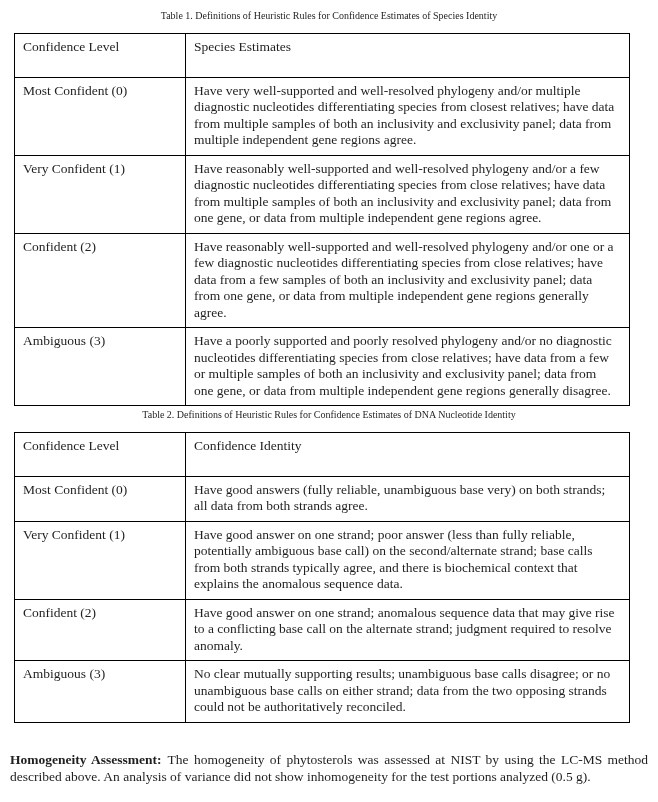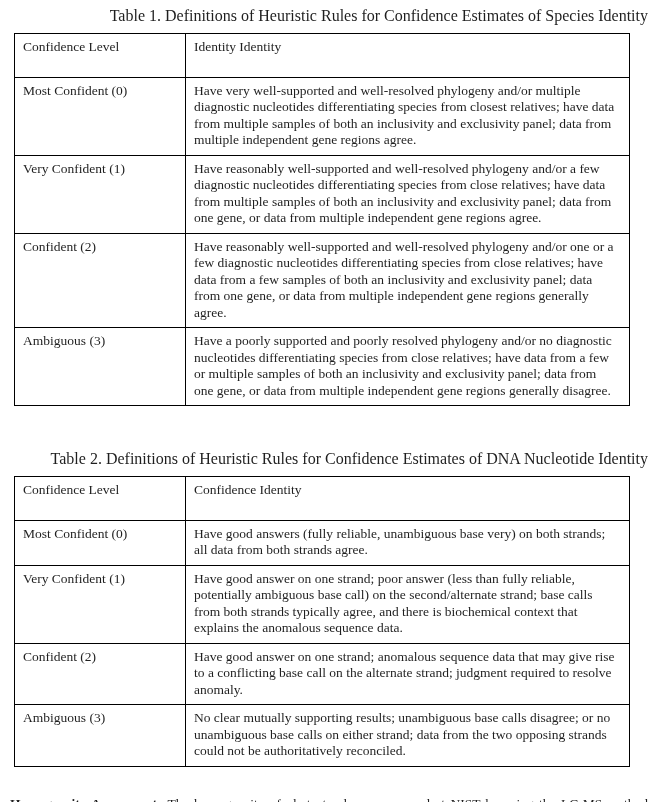--- a/index.html
+++ b/index.html
@@ -6,25 +6,25 @@
   html, body {
     width: 658px; height: 802px;
     background: var(--bg, #ffffff);
     color: var(--fg, #1f1f1f);
     font-family: "Liberation Serif", serif;
     overflow: hidden;
   }
   .page { padding: 7px 10px 0 10px; }
 
   .table-title {
-    text-align: right;
-    font-size: 16px;
+    text-align: center;
+    font-size: 10px;
     line-height: 17px;
   }
-  .table-block-2 .table-title { margin-top: 44px; }
+  .table-block-2 .table-title { }
 
   table {
     border-collapse: collapse;
     table-layout: fixed;
     width: 616px;
     margin: 9px 0 0 4px;
     background: var(--bg, #ffffff);
   }
   th, td {
     border: 1px solid var(--line, #000000);
@@ -50,21 +50,21 @@
 <body>
 
 <div class="page">
 
   <div class="table-block table-block-1">
     <div class="table-title">Table 1.  Definitions of Heuristic Rules for Confidence Estimates of Species Identity</div>
     <table>
       <thead>
         <tr>
           <th class="col-level">Confidence Level</th>
-          <th>Identity Identity</th>
+          <th>Species Estimates</th>
         </tr>
       </thead>
       <tbody>
         <tr>
           <td>Most Confident (0)</td>
           <td>Have very well-supported and well-resolved phylogeny and/or multiple diagnostic nucleotides differentiating species from closest relatives; have data from multiple samples of both an inclusivity and exclusivity panel; data from multiple independent gene regions agree.</td>
         </tr>
         <tr>
           <td>Very Confident (1)</td>
           <td>Have reasonably well-supported and well-resolved phylogeny and/or a few diagnostic nucleotides differentiating species from close relatives; have data from multiple samples of both an inclusivity and exclusivity panel; data from one gene, or data from multiple independent gene regions agree.</td>

